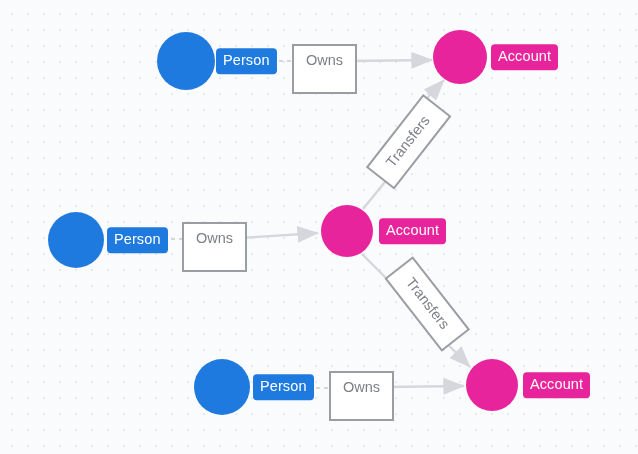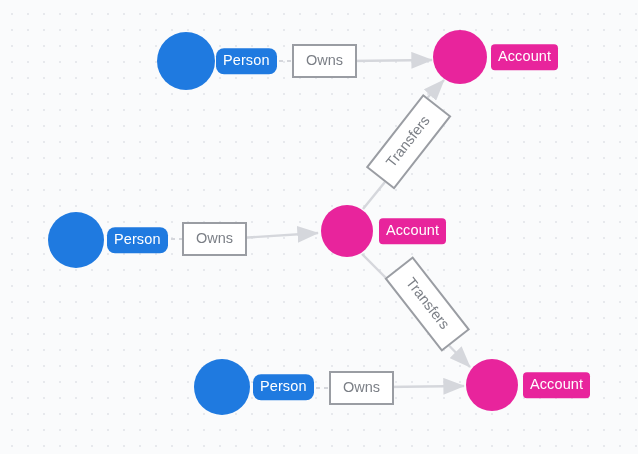--- a/index.html
+++ b/index.html
@@ -44,32 +44,32 @@
     position: absolute;
     transform: translateY(-50%);
     color: #ffffff;
     font-size: 14.5px;
     line-height: 1;
     padding: 5px 7px 6px 7px;
     border-radius: 4px;
     white-space: nowrap;
     letter-spacing: 0.1px;
   }
-  .label-person { background: #1f7ae0; border-radius: 8px; }
+  .label-person { background: #1f7ae0; }
   .label-account { background: #e8249c; }
 
   .edge-label {
     position: absolute;
     transform-origin: center center;
     background: #ffffff;
     border: 2.5px solid #9a9da3;
     color: #7b7f86;
     font-size: 14.5px;
     line-height: 1;
-    padding: 7px 12px 8px 12px;
+    padding: 7px 12px 24px 12px;
     white-space: nowrap;
     box-sizing: border-box;
   }
   .edge-label-rot {
     padding: 8px 14px 9px 14px;
   }
 </style>
 </head>
 <body>
 

